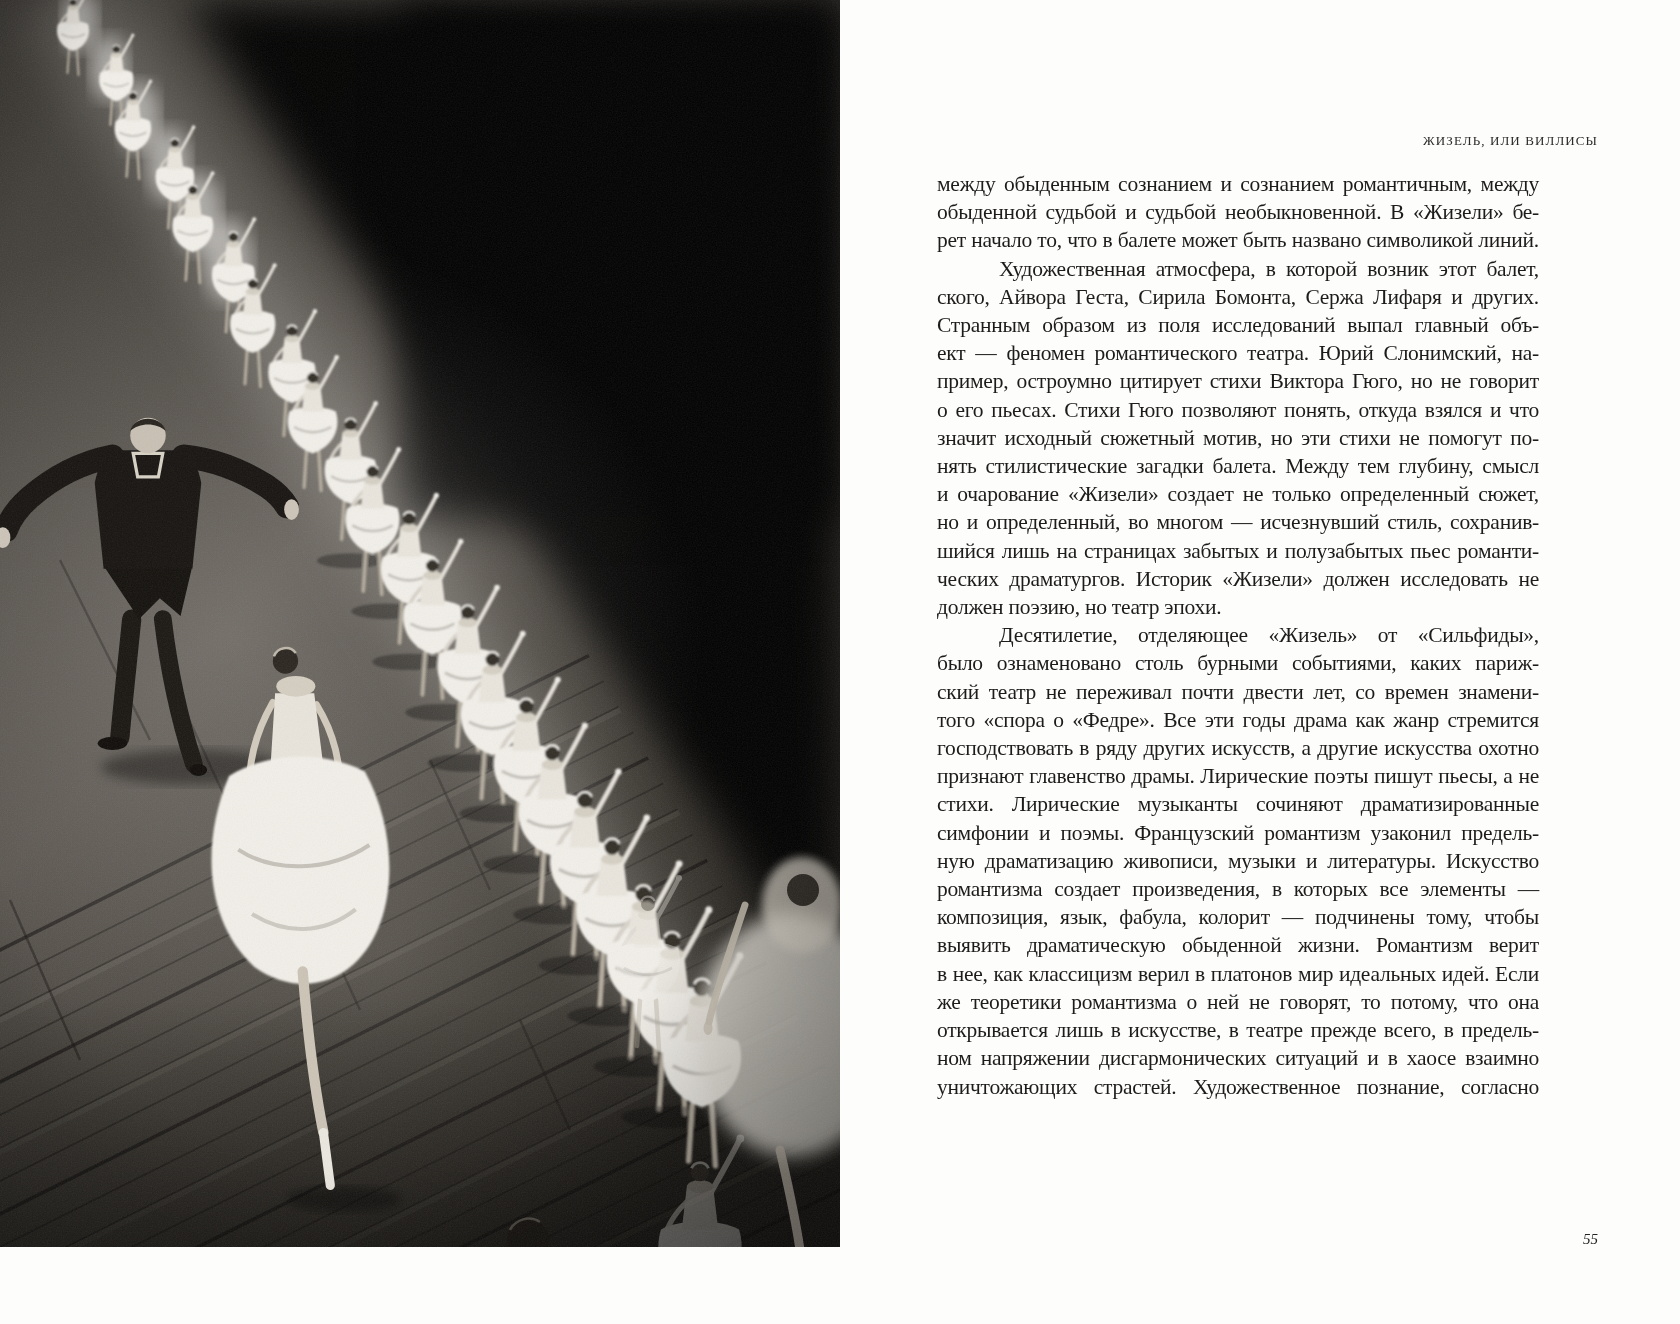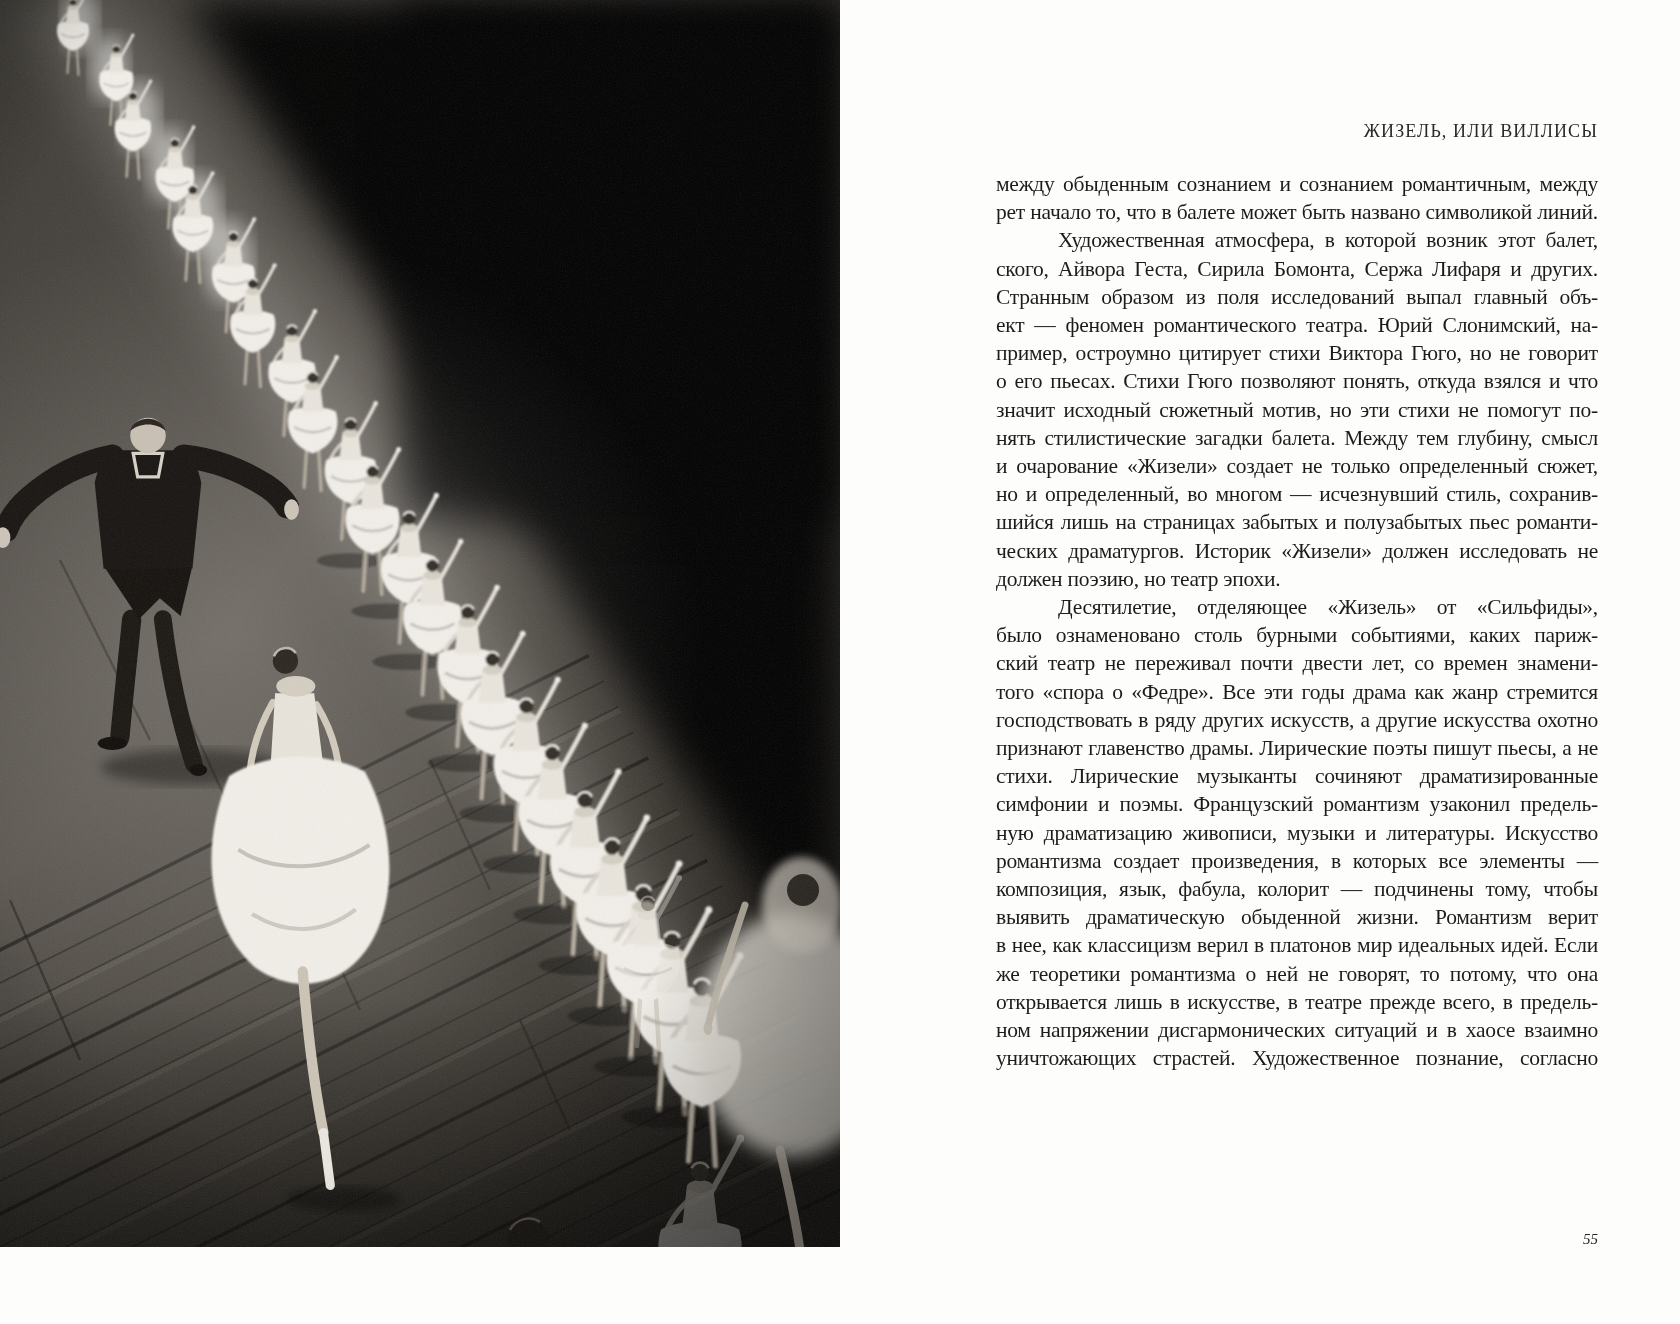--- a/index.html
+++ b/index.html
@@ -8,26 +8,26 @@
     overflow:hidden;font-family:"Liberation Serif", serif;
   }
   
   .photo{
     position:absolute;left:0;top:0;width:840px;height:1247px;margin:0;
     background:#0a0a09;overflow:hidden;
   }
   .photo svg{display:block;width:840px;height:1247px;}
   
   .running-head{
-    position:absolute;top:121px;right:82px;
-    font-size:18px;letter-spacing:1.1px;color:#2b2a28;
+    position:absolute;top:133px;right:82px;
+    font-size:13px;letter-spacing:1.1px;color:#2b2a28;
     white-space:nowrap;
   }
   .body-text{
-    position:absolute;left:996px;top:170px;width:602px;
+    position:absolute;left:937px;top:170px;width:602px;
     font-size:21.5px;line-height:28.2px;color:#1d1c1a;
     letter-spacing:-0.25px;
   }
   .line{text-align:justify;text-align-last:justify;white-space:normal;}
   .line.last{text-align-last:left;}
   .line.indent{text-indent:62px;}
   .page-number{
     position:absolute;top:1232px;right:82px;
     font-size:15px;color:#242321;line-height:1;font-style:italic;
   }
@@ -246,20 +246,21 @@
       <rect x="0" y="0" width="840" height="1247" fill="url(#gVig)"></rect>
       <rect x="0" y="0" width="840" height="1247" filter="url(#grain)" opacity="0.10"></rect>
     </svg>
   </figure>
 
   <div>
     <div class="running-head">ЖИЗЕЛЬ, ИЛИ ВИЛЛИСЫ</div>
 
     <div class="body-text" id="bodyText">
         <div class="line">между обыденным сознанием и сознанием романтичным, между</div>
+        <div class="line">обыденной судьбой и судьбой необыкновенной. В «Жизели» бе-</div>
         <div class="line">рет начало то, что в балете может быть названо символикой линий.</div>
         <div class="line indent">Художественная атмосфера, в которой возник этот балет,</div>
         <div class="line">ского, Айвора Геста, Сирила Бомонта, Сержа Лифаря и других.</div>
         <div class="line">Странным образом из поля исследований выпал главный объ-</div>
         <div class="line">ект — феномен романтического театра. Юрий Слонимский, на-</div>
         <div class="line">пример, остроумно цитирует стихи Виктора Гюго, но не говорит</div>
         <div class="line">о его пьесах. Стихи Гюго позволяют понять, откуда взялся и что</div>
         <div class="line">значит исходный сюжетный мотив, но эти стихи не помогут по-</div>
         <div class="line">нять стилистические загадки балета. Между тем глубину, смысл</div>
         <div class="line">и очарование «Жизели» создает не только определенный сюжет,</div>

